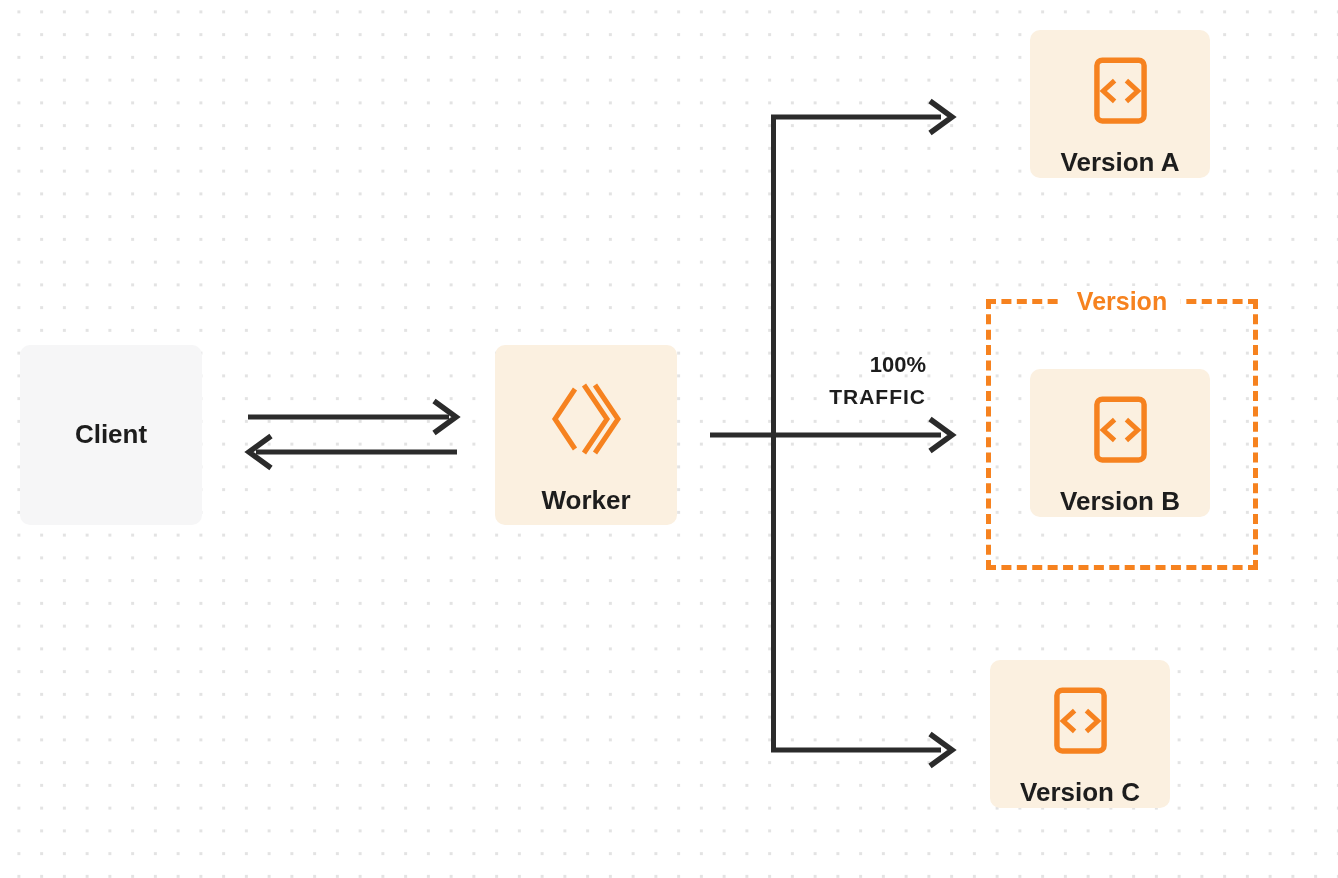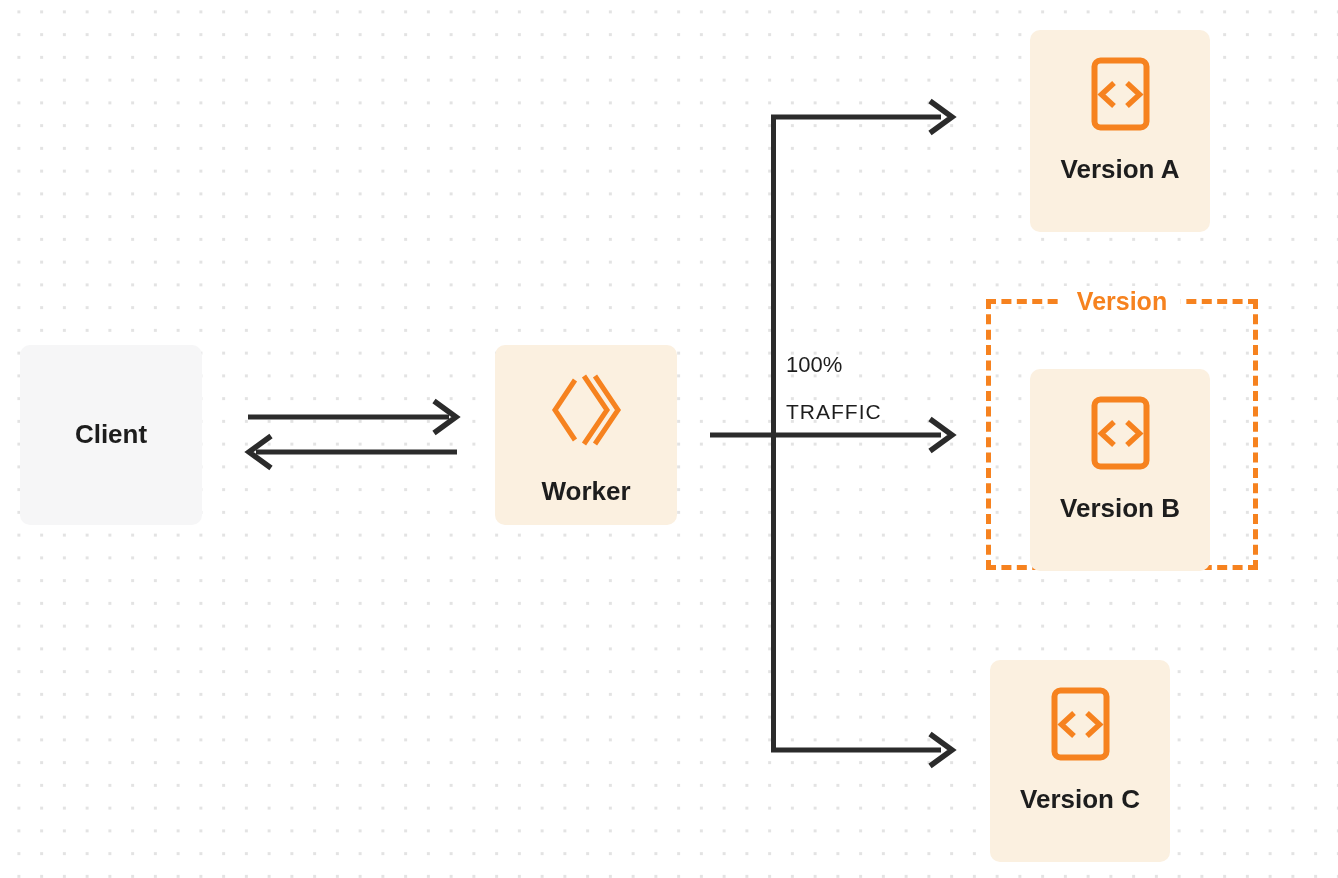--- a/index.html
+++ b/index.html
@@ -57,25 +57,25 @@
   .node-client {
     left: 20px; top: 345px;
     width: 182px; height: 180px;
     background: var(--client_bg);
     justify-content: center;
   }
   .node-worker {
     left: 495px; top: 345px;
     width: 182px; height: 180px;
     background: var(--cream);
-    padding-top: 29px;
+    padding-top: 38px;
   }
   .node-worker .label { margin-top: 31px; }
   .node-version {
-    width: 180px; height: 202px;
+    width: 180px; height: 148px;
     background: var(--cream);
     padding-top: 27px;
   }
   .node-version .label { margin-top: 24px; }
   .node-version-a { left: 1030px; top: 30px; }
   .node-version-b { left: 1030px; top: 345px; margin-top: 24px; }
   .node-version-c { left: 990px; top: 660px; }
   .icon-svg { display: block; color: var(--orange); }
   .icon-svg * { stroke: currentColor; }
   .deployed-region {
@@ -94,26 +94,26 @@
     color: var(--orange);
     font-size: 25px;
     font-weight: 700;
     line-height: 30px;
     white-space: nowrap;
   }
   .traffic-label {
     position: absolute;
     left: 786px; top: 349px;
     width: 140px;
-    text-align: left;
+    text-align: right;
     color: var(--text);
-    font-weight: 400;
+    font-weight: 700;
   }
   .traffic-line1 { font-size: 22px; line-height: 32px; }
-  .traffic-line2 { font-size: 21px; line-height: 32px; letter-spacing: 1px; margin-top: 15px; }
+  .traffic-line2 { font-size: 21px; line-height: 32px; letter-spacing: 1px; }
 </style>
 </head>
 <body>
 
 <div class="canvas">
 
   <svg class="connectors" width="1338" height="878" viewBox="0 0 1338 878" aria-hidden="true">
 
     <path class="shaft" d="M248 417 H449"></path>
     <path class="head" d="M434 401 L456 417 L434 433"></path>

